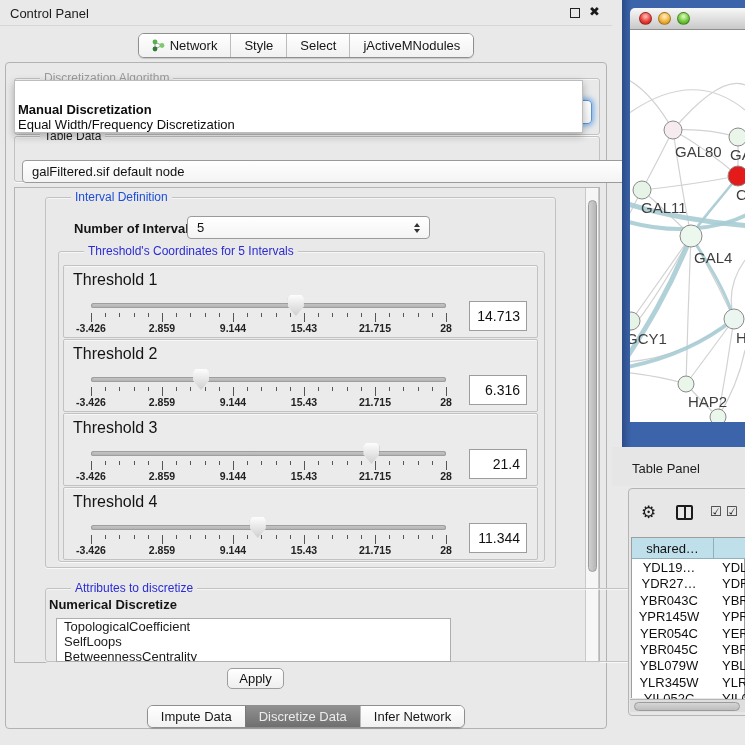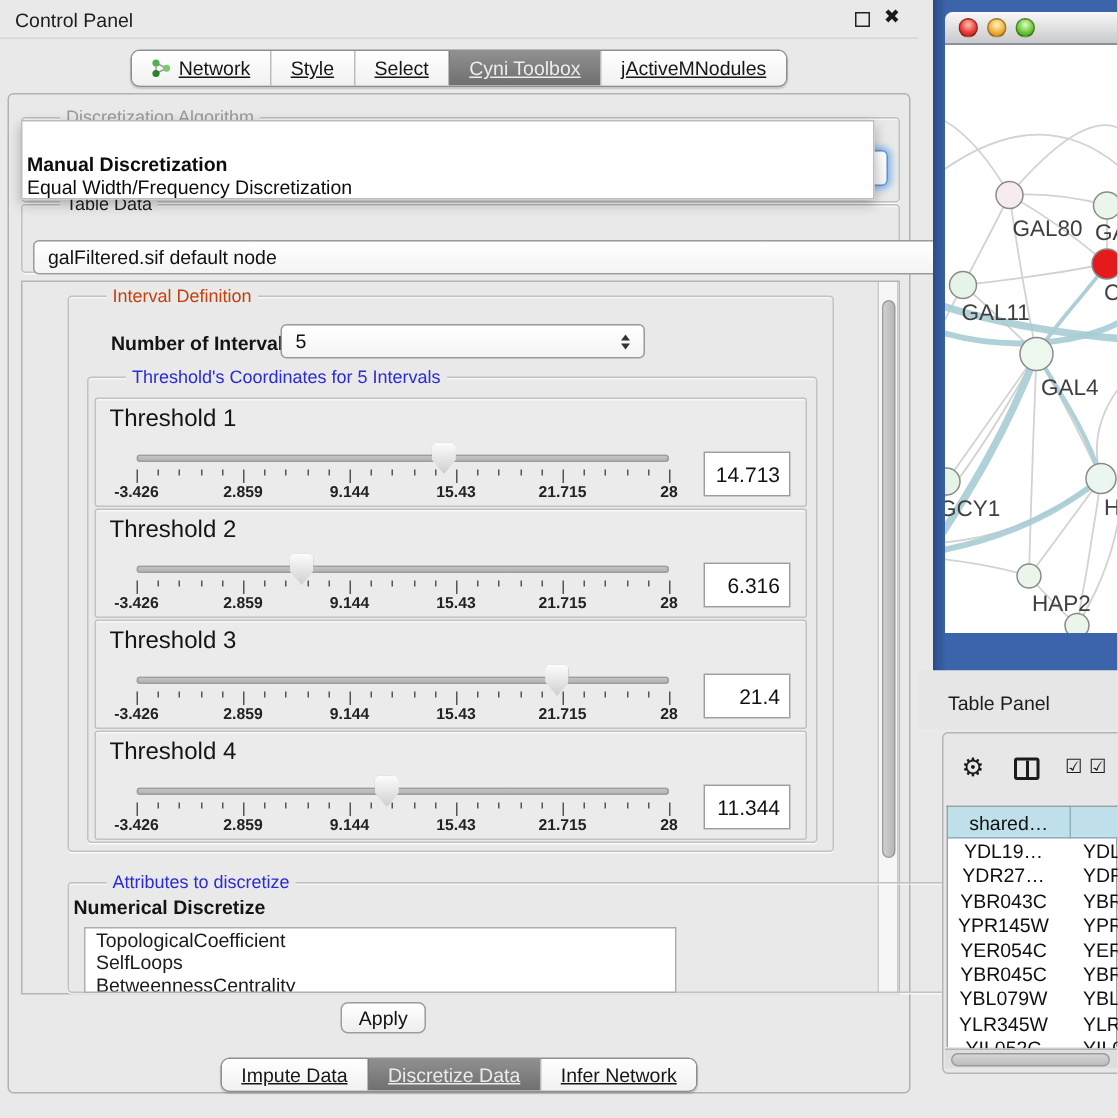--- a/index.html
+++ b/index.html
@@ -10,35 +10,35 @@
 
   
   #titlebar{left:0;top:0;width:612px;height:26px;background:#e9e9e9;border-bottom:1px solid #d6d6d6;}
   #title-text{left:10px;top:6px;font-size:13px;color:#1c1c1c;}
   #float-box{right:32px;top:8px;width:10px;height:10px;border:1.5px solid #222;}
   #close-x{right:12px;top:4px;font-size:13px;font-weight:bold;color:#1a1a1a;}
 
   .seg-bar{display:inline-flex;border:1px solid #8f8f8f;border-radius:6px;overflow:hidden;
     background:#fff;box-shadow:0 1px 1px rgba(0,0,0,.15);}
   .seg{padding:4px 13px;font-size:13px;color:#161616;background:linear-gradient(#ffffff,#f1f1f1);
-    border-left:1px solid #bcbcbc;display:flex;align-items:center;gap:5px;white-space:nowrap;text-decoration:underline;}
+    border-left:1px solid #bcbcbc;display:flex;align-items:center;gap:5px;white-space:nowrap;}
   .seg:first-child{border-left:none;}
   .seg.sel{background:linear-gradient(#909090,#6f6f6f);color:#ececec;border-left-color:#7a7a7a;}
   #top-tabs{left:0;top:33px;width:612px;text-align:center;}
   #bottom-tabs{left:0;top:705px;width:612px;text-align:center;z-index:5;}
   #bottom-tabs .seg{padding:3px 13px;}
 
   #content-panel{left:5px;top:62px;width:602px;height:667px;border:1px solid #b2b2b2;
     border-radius:4px;background:#e9e9e9;}
   #scrollpane{left:14px;top:187px;width:586px;height:476px;border:1px solid #b5b5b5;background:#e9e9e9;}
 
   .grp{position:absolute;border:1px solid #c2c2c2;border-radius:3px;
     box-shadow:inset 0 1px 0 rgba(255,255,255,.6),0 1px 0 rgba(255,255,255,.7);}
   .grp-title{position:absolute;top:-8px;left:25px;background:#e9e9e9;padding:0 4px;font-size:12px;}
-  .t-gray{color:#9a9a9a;} .t-dark{color:#1d1d1d;} .t-green{color:#c2410c;} .t-blue{color:#2b2bd5;}
+  .t-gray{color:#9a9a9a;} .t-dark{color:#1d1d1d;} .t-green{color:#1d4ed8;} .t-blue{color:#2b2bd5;}
 
   .combo{position:absolute;background:linear-gradient(#ffffff,#f4f4f4);border:1px solid #9b9b9b;
     border-radius:4px;font-size:13px;color:#111;display:flex;align-items:center;padding:0 9px;}
   .stepper{margin-left:auto;display:flex;flex-direction:column;gap:2px;align-items:center;}
   .arr-up{width:0;height:0;border-left:3.5px solid transparent;border-right:3.5px solid transparent;border-bottom:4.5px solid #333;}
   .arr-dn{width:0;height:0;border-left:3.5px solid transparent;border-right:3.5px solid transparent;border-top:4.5px solid #333;}
   #algo-combo{box-shadow:0 0 5px 2px #7fb2e8;border-color:#5b93d4;}
 
   #popup{left:14px;top:80px;width:569px;height:53px;background:#fff;border:1px solid #bdbdbd;
     box-shadow:0 3px 8px rgba(0,0,0,.28);z-index:10;}
@@ -134,23 +134,20 @@
           <circle cx="3" cy="10" r="2.4" fill="#2e7d32"></circle>
           <circle cx="10" cy="6.5" r="2.4" fill="#7ec96f"></circle>
         </svg>
         <span>Network</span>
       </span>
       <span class="seg">
         <span>Style</span>
       </span>
       <span class="seg">
         <span>Select</span>
-      </span>
-      <span class="seg sel">
-        <span>Cyni Toolbox</span>
       </span>
       <span class="seg">
         <span>jActiveMNodules</span>
       </span>
     </span></div>
 
 <div class="abs" id="scrollpane"></div>
 <div class="abs" id="main-scroll">
   <div id="main-thumb"></div>
 </div>

